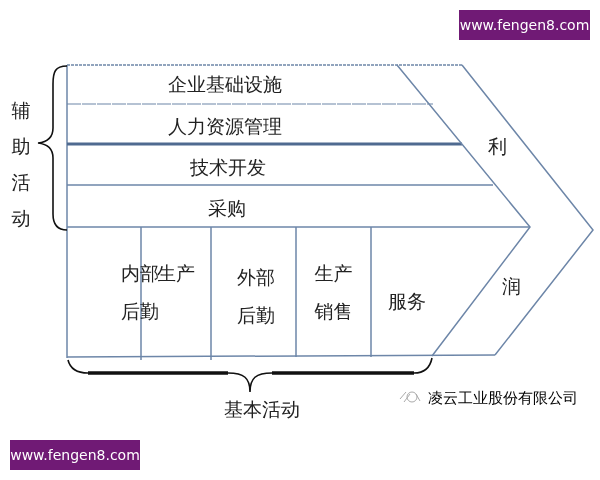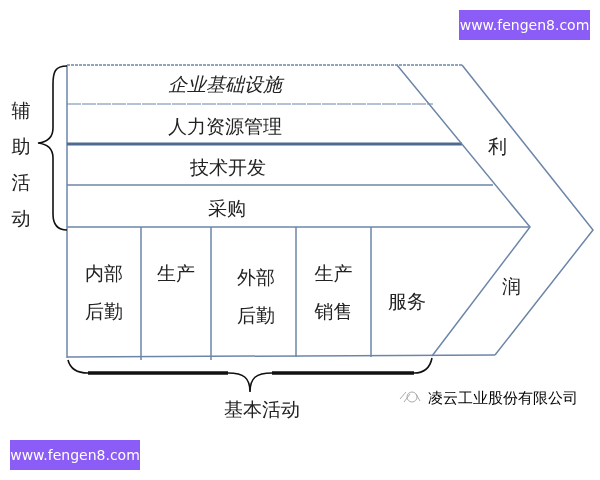--- a/index.html
+++ b/index.html
@@ -2,21 +2,21 @@
 <html><head>
 <meta charset="utf-8">
 <style>
   html, body { margin:0; padding:0; background:#ffffff; }
   body { width:600px; height:480px; position:relative; overflow:hidden;
          font-family:"DejaVu Serif","Liberation Serif",serif; }
   #diagram { position:absolute; left:0; top:0; width:600px; height:480px; }
   .lbl { position:absolute; color:#222; font-size:19px; white-space:nowrap; line-height:1; }
   .vert { position:absolute; color:#222; font-size:19px; width:22px; line-height:36px; text-align:center; }
   .cell { position:absolute; color:#222; font-size:19px; text-align:center; line-height:38px; }
-  .wm { position:absolute; background:#8b5cf6; color:#ffffff;
+  .wm { position:absolute; background:#701a75; color:#ffffff;
         font-family:"DejaVu Sans","Liberation Sans",sans-serif; font-size:14px;
         display:flex; align-items:center; justify-content:center; }
   .company { position:absolute; color:#000000; font-size:15px;
              font-family:"DejaVu Sans","Liberation Sans",sans-serif; white-space:nowrap; }
 </style>
 </head>
 <body>
 
 <svg id="diagram" viewBox="0 0 600 480" xmlns="http://www.w3.org/2000/svg">
 
@@ -51,26 +51,26 @@
   </g>
 </svg>
 
 <div class="vert" style="left:10px; top:92px;">
   <div>辅</div>
   <div>助</div>
   <div>活</div>
   <div>动</div>
 </div>
 
-<div class="lbl" style="left:168px; top:75px;font-style:italic;">企业基础设施</div>
+<div class="lbl" style="left:168px; top:75px;">企业基础设施</div>
 <div class="lbl" style="left:168px; top:117px;text-align:center;">人力资源管理</div>
 <div class="lbl" style="left:190px; top:158px;">技术开发</div>
 <div class="lbl" style="left:208px; top:199px;">采购</div>
 
-<div class="cell" style="left:67px; top:254px; width:74px;">
+<div class="cell" style="left:67px; top:254px; width:74px;padding-left:36px;">
   <div>内部</div>
   <div>后勤</div>
 </div>
 <div class="cell" style="left:141px; top:254px; width:70px;">
   <div>生产</div>
 </div>
 <div class="cell" style="left:216px; top:258px; width:80px;">
   <div>外部</div>
   <div>后勤</div>
 </div>

